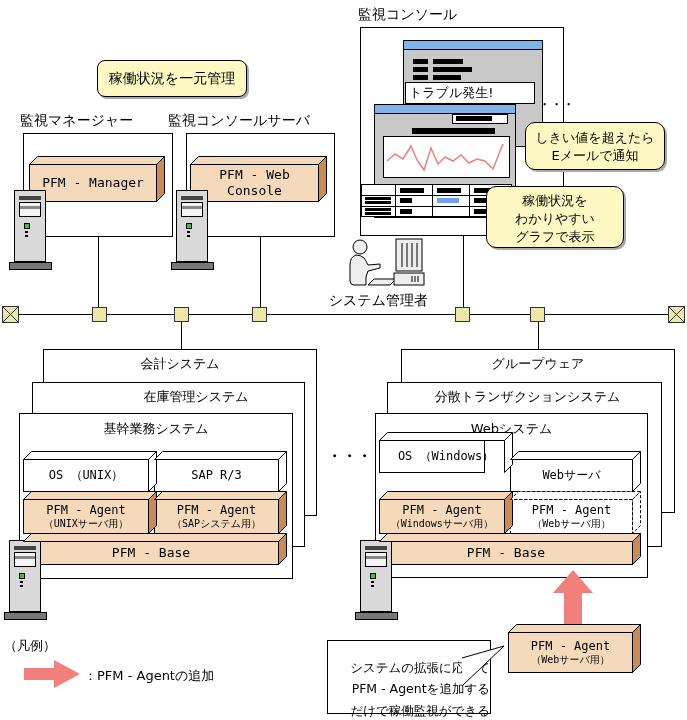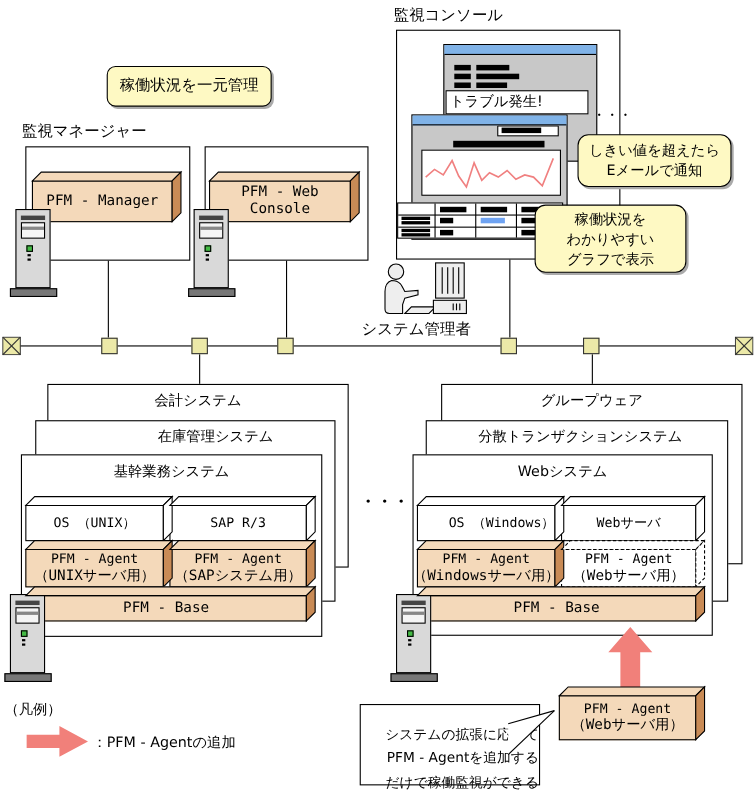--- a/index.html
+++ b/index.html
@@ -10,21 +10,21 @@
   .rect{position:absolute;border:1px solid #000;background:#fff;box-sizing:border-box;}
   .ctr{text-align:right;}
   
   .box3d{position:absolute;border:1px solid #000;background:#f4d9ba;box-sizing:border-box;
          display:flex;flex-direction:column;align-items:center;justify-content:center;
          text-align:center;font-family:"DejaVu Sans Mono","DejaVu Sans",monospace;
          font-size:12px;line-height:1.25;}
   .box3d.white{background:#fff;}
   .box3d.dashed{background:#fff;border-style:dashed;}
   .box3d span{position:relative;z-index:2;white-space:nowrap;}
-  .box3d .sub{font-size:13px;text-align:center;}
+  .box3d .sub{font-size:10px;text-align:center;}
   
   .bubble{position:absolute;border:1px solid #000;border-radius:10px;background:#fef9c3;
           box-shadow:2px 2px 0 #aaa;text-align:center;font-size:13px;box-sizing:border-box;}
   
   .window{position:absolute;border:1px solid #000;background:#c8c8c8;box-sizing:border-box;}
   .winbar{height:8px;background:#80b3e8;border-bottom:1px solid #000;}
   .bar{position:absolute;background:#000;}
   .bar.blue{background:#6fa3f2;}
   
   .node{position:absolute;width:15px;height:15px;background:#ece9a8;border:1px solid #333;box-sizing:border-box;}
@@ -41,20 +41,21 @@
   .stacklbl{position:absolute;text-align:center;font-size:13px;white-space:nowrap;}
 </style>
 </head>
 <body>
 
 <div id="page">
 
   <div class="bubble" style="left:97px;top:60px;width:150px;height:37px;border-radius:8px;line-height:35px;font-size:14px;">稼働状況を一元管理</div>
 
   <div class="t" style="left:20px;top:112px;font-size:14px;">監視マネージャー</div>
+  <div class="t" style="left:168px;top:112px;font-size:14px;">監視コンソールサーバ</div>
 
   <div class="rect" style="left:23px;top:133px;width:150px;height:104px;"></div>
   <div class="rect" style="left:186px;top:133px;width:149px;height:104px;"></div>
 
   <div class="box3d peach" style="left:190px;top:164px;width:129px;height:38px;font-size:13px;">
       <svg width="137" height="46" style="position: absolute; left: -1px; top: -9px; overflow: visible; pointer-events: none; z-index: 1;">
         <polygon points="0.5,8.5 8.5,0.5 136.5,0.5 128.5,8.5" fill="#f4d9ba" stroke="#000" stroke-width="1"></polygon>
         <polygon points="128.5,8.5 136.5,0.5 136.5,37.5 128.5,45.5" fill="#c98b56" stroke="#000" stroke-width="1"></polygon>
       </svg>
     <span>PFM - Web</span>
@@ -243,21 +244,21 @@
 
   <div class="t ctr" style="left:327px;top:447px;width:40px;font-size:15px;font-weight:bold;">・・・</div>
 
   <div class="rect" style="left:401px;top:349px;width:274px;height:164px;"></div>
   <div class="stacklbl" style="left:401px;top:355px;width:274px;">グループウェア</div>
   <div class="rect" style="left:387px;top:382px;width:275px;height:165px;"></div>
   <div class="stacklbl" style="left:387px;top:388px;width:281px;">分散トランザクションシステム</div>
   <div class="rect" style="left:375px;top:413px;width:273px;height:165px;"></div>
   <div class="stacklbl" style="left:375px;top:420px;width:273px;">Webシステム</div>
 
-  <div class="box3d white" style="left:379px;top:459px;width:126px;height:33px;padding-left:28px;">
+  <div class="box3d white" style="left:379px;top:440px;width:106px;height:33px;padding-left:28px;">
       <svg width="134" height="41" style="position: absolute; left: -1px; top: -9px; overflow: visible; pointer-events: none; z-index: 1;">
         <polygon points="0.5,8.5 8.5,0.5 133.5,0.5 125.5,8.5" fill="#ffffff" stroke="#000" stroke-width="1"></polygon>
         <polygon points="125.5,8.5 133.5,0.5 133.5,32.5 125.5,40.5" fill="#ffffff" stroke="#000" stroke-width="1"></polygon>
       </svg>
     <span>OS （Windows）</span>
   </div>
   <div class="box3d white" style="left:510px;top:459px;width:123px;height:33px;">
       <svg width="131" height="41" style="position: absolute; left: -1px; top: -9px; overflow: visible; pointer-events: none; z-index: 1;">
         <polygon points="0.5,8.5 8.5,0.5 130.5,0.5 122.5,8.5" fill="#ffffff" stroke="#000" stroke-width="1"></polygon>
         <polygon points="122.5,8.5 130.5,0.5 130.5,32.5 122.5,40.5" fill="#ffffff" stroke="#000" stroke-width="1"></polygon>

